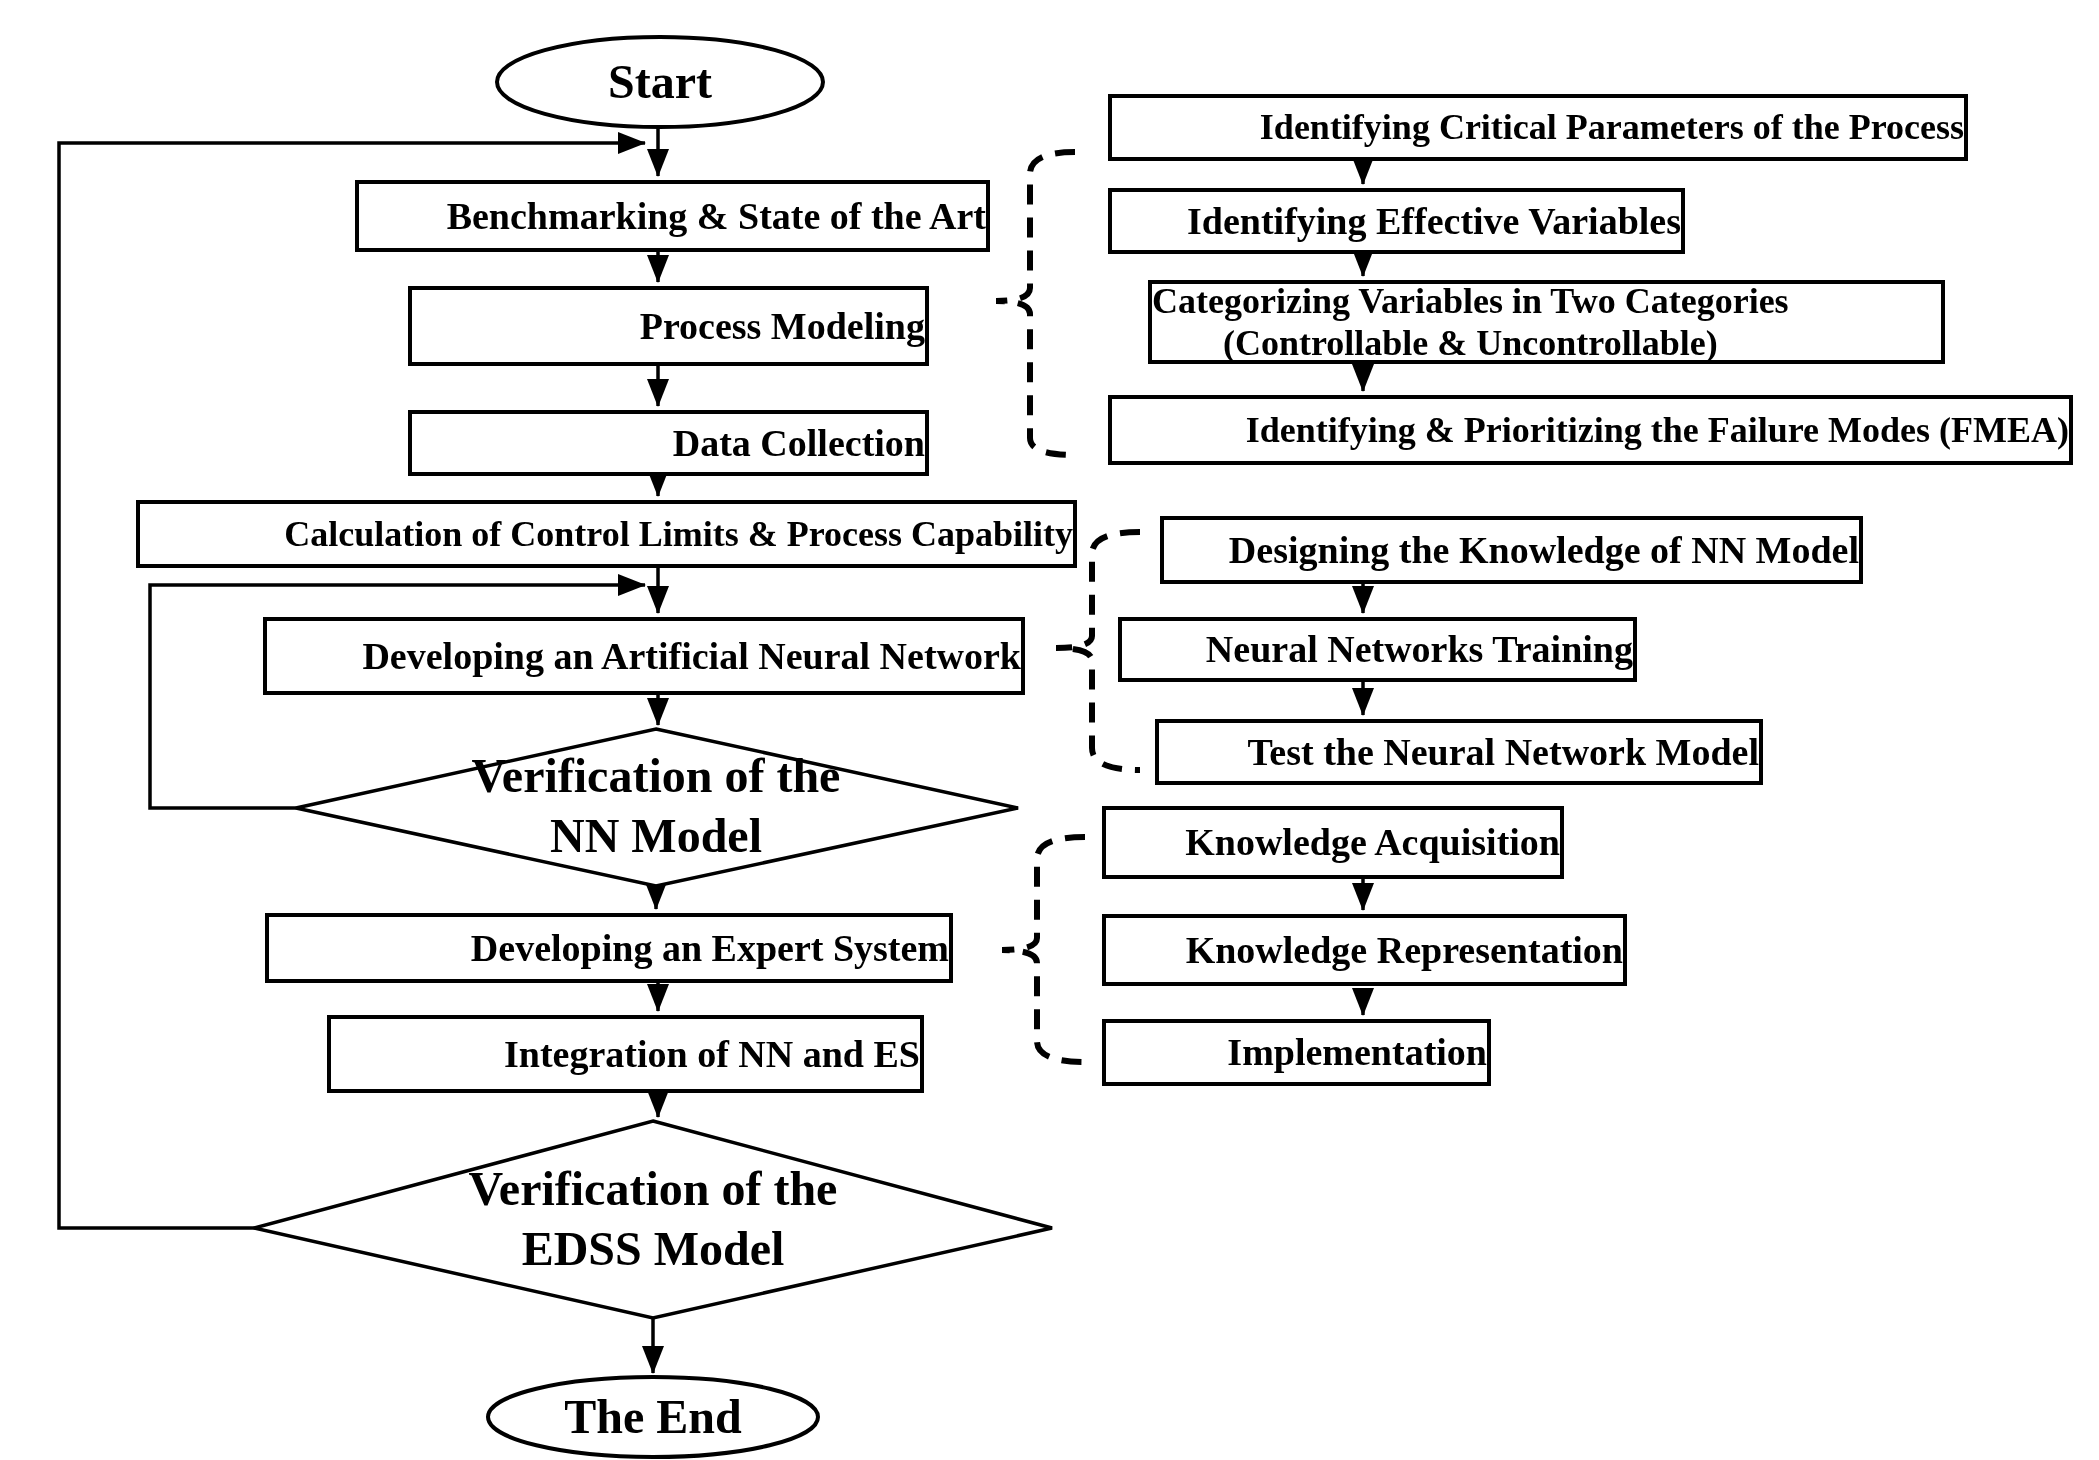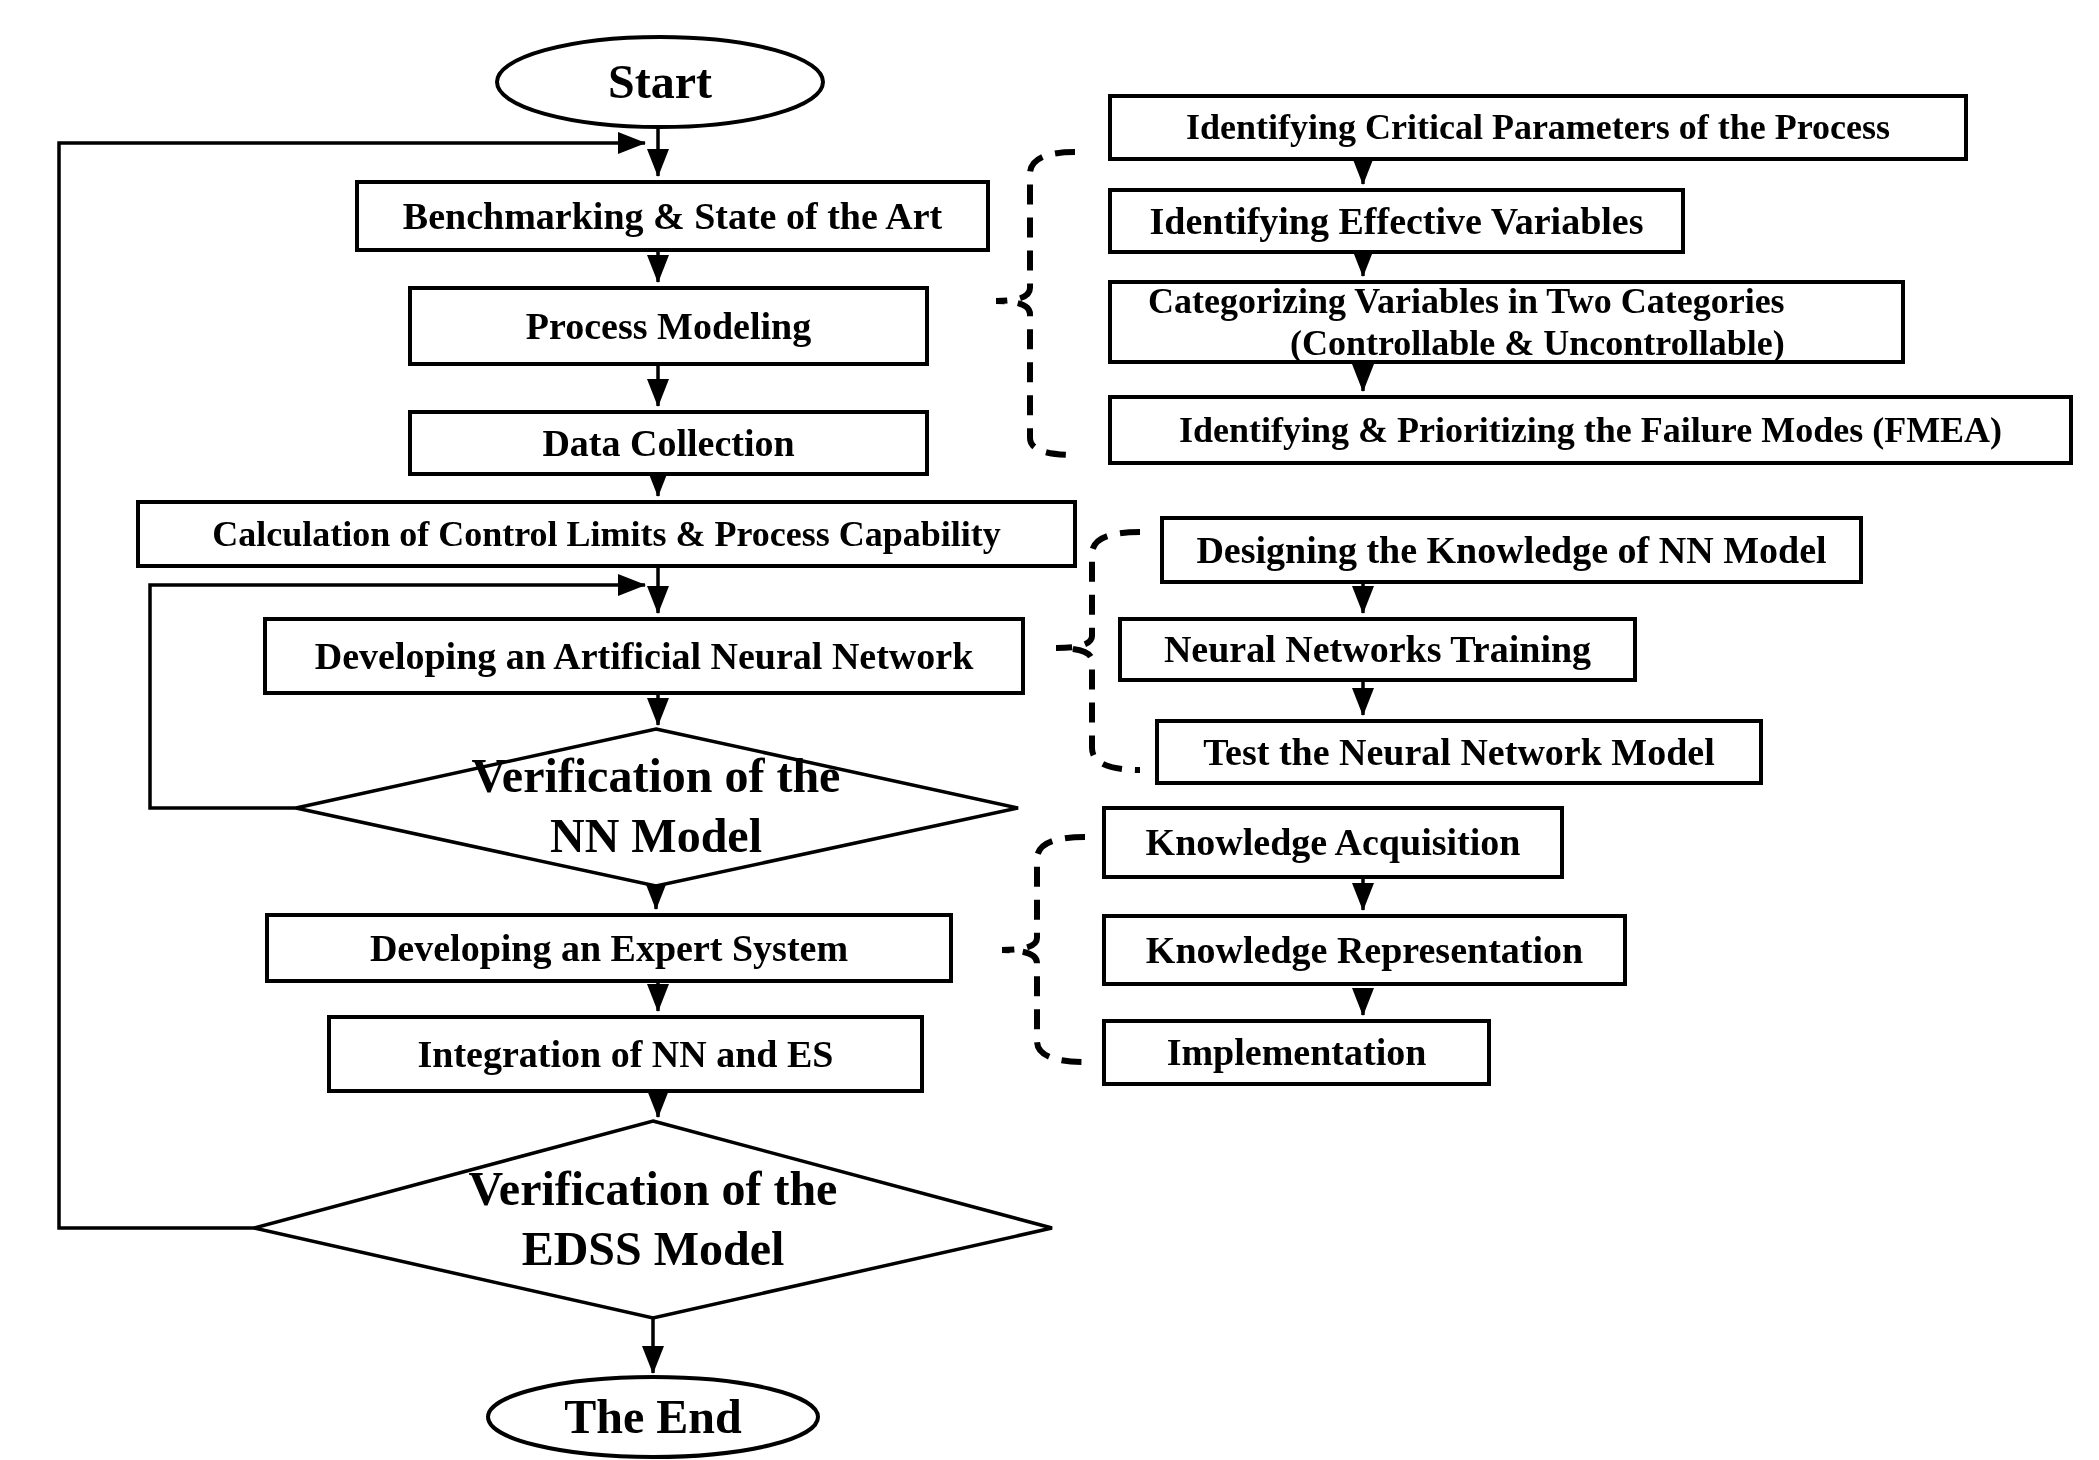--- a/index.html
+++ b/index.html
@@ -9,28 +9,28 @@
     background:#ffffff;
     font-family:"Liberation Serif","DejaVu Serif",serif;
     color:#000;
     overflow:hidden;
   }
   #wires{position:absolute;left:0;top:0;width:2099px;height:1460px;}
   .node{
     position:absolute;
     border:4px solid #000;
     background:#fff;
-    display:flex;align-items:center;justify-content:center;
+    display:flex;align-items:center;justify-content:flex-end;
     text-align:center;
     font-size:38px;font-weight:700;line-height:1.18;
     white-space:nowrap;
     box-sizing:border-box;
   }
   .node.fs36{font-size:36px;}
-  .node.leftalign{justify-content:flex-start;text-align:right;padding-left:36px;white-space:normal;}
+  .node.leftalign{justify-content:flex-start;text-align:center;white-space:normal;margin-left:40px;}
   .node.leftalign .ln{white-space:nowrap;}
   .lbl{
     position:absolute;
     display:flex;flex-direction:column;align-items:center;justify-content:center;
     text-align:center;
     font-size:48px;font-weight:700;line-height:1.25;
     background:transparent;
     white-space:nowrap;
   }
 </style>

